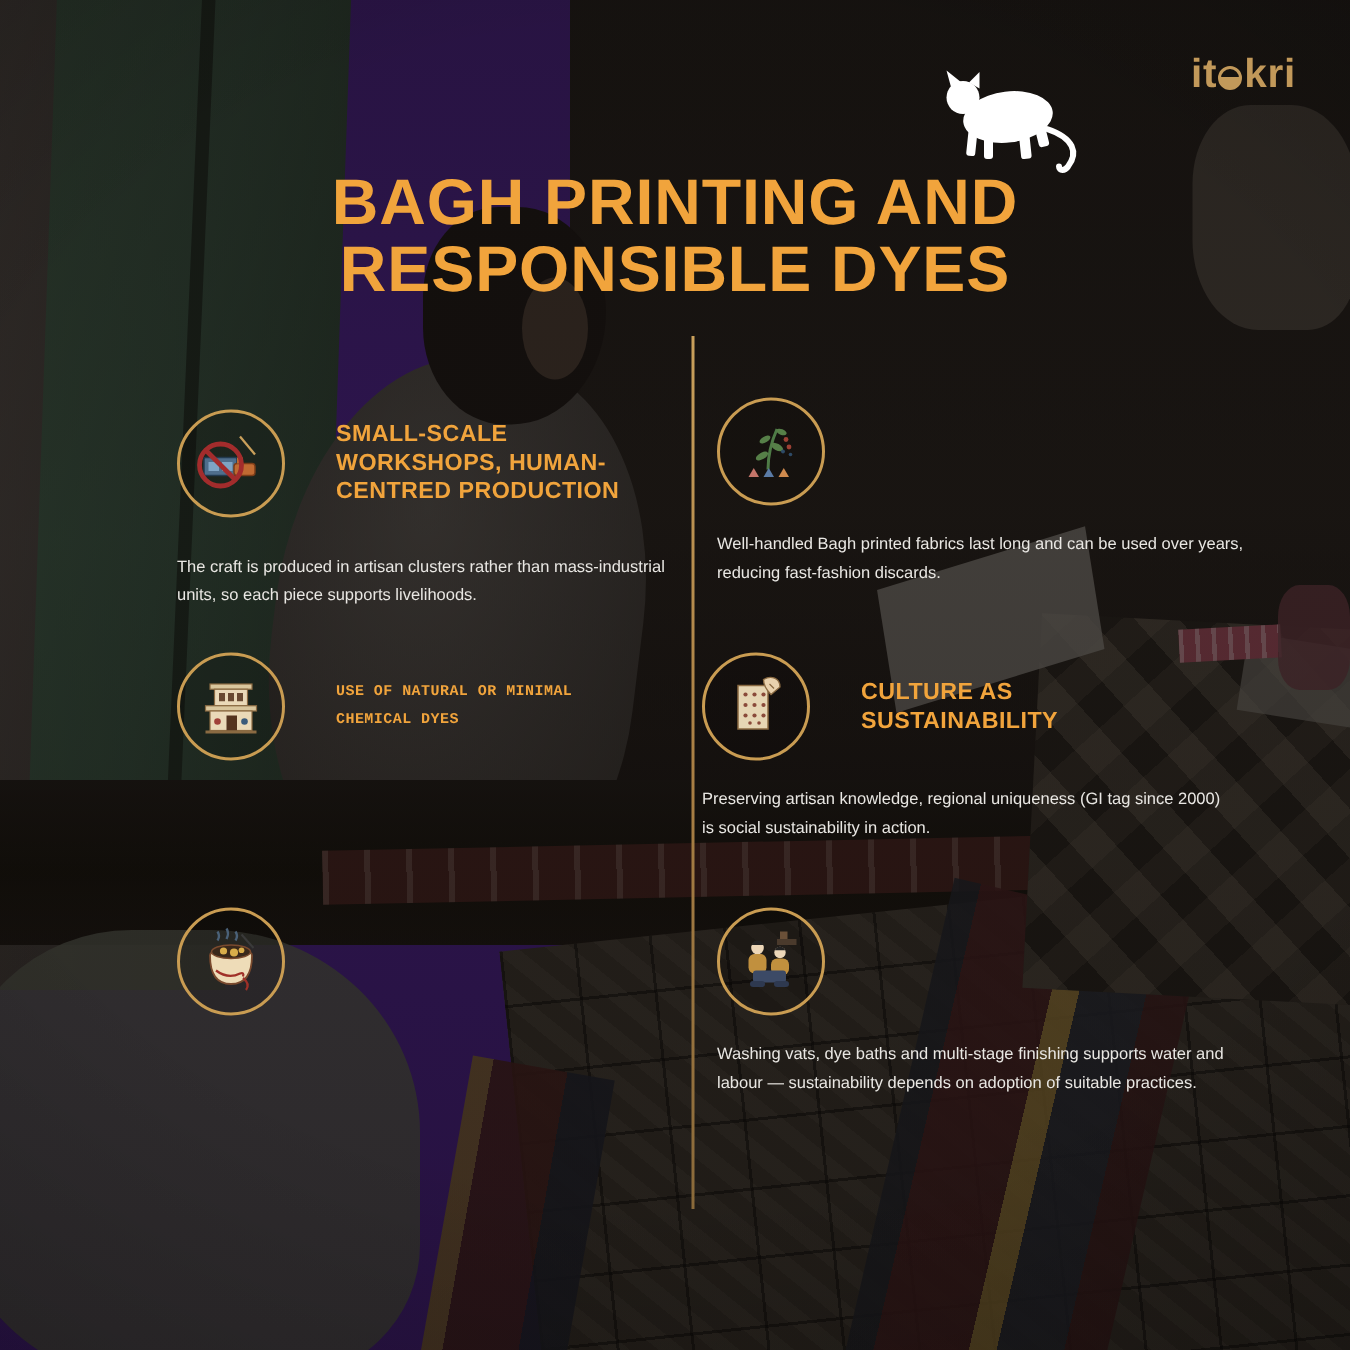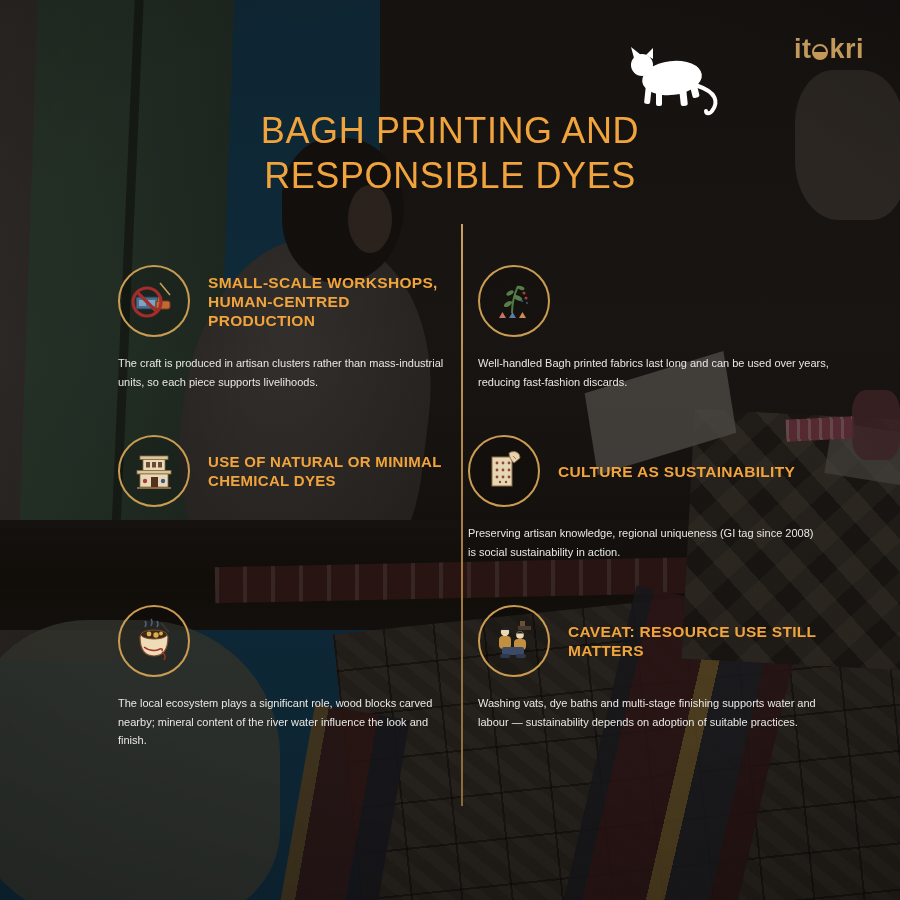--- a/index.html
+++ b/index.html
@@ -1,19 +1,19 @@
 <!DOCTYPE html>
 <html><head>
 <meta charset="utf-8">
 <style>
   html,body{margin:0;padding:0;background:#111;}
   .canvas{
     position:relative;width:900px;height:900px;overflow:hidden;
     font-family:"Liberation Sans",sans-serif;
-    background:#0c4a6e;
+    background:#4c1d95;
   }
   .canvas *{box-sizing:border-box;}
 
   
   .bg{position:absolute;}
   .bg-wall-left{left:0;top:0;width:150px;height:660px;
     background:linear-gradient(100deg,#504a46 0%,#433d3a 55%,#38322e 100%);}
   .bg-door{left:28px;top:-14px;width:196px;height:600px;transform:rotate(2deg);
     background:linear-gradient(97deg,#3d5b47 0%,#355140 48%,#2a4132 100%);}
   .bg-door-gap{left:122px;top:-10px;width:9px;height:600px;transform:rotate(2.5deg);
@@ -67,43 +67,43 @@
     background:radial-gradient(120% 95% at 50% 45%,rgba(0,0,0,0) 45%,rgba(0,0,0,.32) 100%);}
 
   
   .logo{position:absolute;top:36px;right:36px;color:#c2995a;font-size:27px;font-weight:700;
     letter-spacing:.5px;display:flex;align-items:center;line-height:1;}
   .logo .basket{display:inline-block;width:16px;height:16px;border-radius:50%;
     border:2.5px solid #c2995a;margin:0 1px;position:relative;top:2px;
     background:linear-gradient(to bottom,transparent 46%,#c2995a 46%);}
 
   .title{position:absolute;left:0;right:0;top:84px;text-align:center;
-    color:#f1a43c;font-weight:400;font-size:36px;line-height:45px;letter-spacing:.6px;}
+    color:#f1a43c;font-weight:700;font-size:43px;line-height:45px;letter-spacing:.6px;}
 
   .cat{position:absolute;left:622px;top:46px;width:104px;height:72px;}
 
   .divider{position:absolute;left:461px;top:224px;width:2px;height:582px;
     background:linear-gradient(180deg,#c9a05b 0%,#a97f44 50%,#8a6a3a 100%);}
 
   .section{position:absolute;}
   .s1{left:118px;top:264px;width:336px;}
   .s2{left:478px;top:264px;width:356px;}
   .s3{left:118px;top:434px;width:336px;}
   .s4{left:468px;top:434px;width:356px;}
   .s5{left:118px;top:604px;width:336px;}
   .s6{left:478px;top:604px;width:356px;}
 
   .sec-head{display:flex;align-items:center;gap:18px;min-height:74px;}
   .icon-circle{flex:0 0 72px;width:72px;height:72px;border-radius:50%;
     border:2px solid #c99c52;display:flex;align-items:center;justify-content:center;
     background:rgba(0,0,0,.12);}
   .sec-title{color:#f1a43c;font-weight:700;font-size:15.5px;line-height:19px;
-    letter-spacing:.3px;text-transform:uppercase;margin:0;}
+    letter-spacing:.3px;text-transform:uppercase;margin:16px;}
   .sec-title.hw-235{max-width:235px;}
-  .sec-title.hw-256{max-width:258px;font-size:15px;}
+  .sec-title.hw-256{max-width:258px;font-size:10px;font-family:Liberation Mono, monospace;}
   .sec-title.hw-250{max-width:250px;}
   .sec-body{color:#e9e7e3;font-size:11px;line-height:18.5px;margin:16px 0 0 0;}
 
   svg{display:block;}
 </style>
 </head>
 <body>
 
 <div class="canvas">
 
@@ -235,60 +235,58 @@
               <circle cx="29" cy="30" r="1.4"></circle>
             <circle cx="20" cy="35" r="1.2"></circle>
               <circle cx="26" cy="35" r="1.2"></circle>
           </g>
           <path d="M29,6 C34,3 40,5 40,11 L34,16 C31,13 29,10 29,6 Z" fill="#e9d2ae" stroke="#8a6a42" stroke-width=".9"></path>
           <line x1="33" y1="9" x2="36" y2="12" stroke="#8a6a42" stroke-width=".8"></line>
         </svg>
       </div>
       <h3 class="sec-title hw-250">CULTURE AS SUSTAINABILITY</h3>
     </div>
-    <p class="sec-body">Preserving artisan knowledge, regional uniqueness (GI tag since 2008) is social sustainability in action.</p>
+    <p class="sec-body">Preserving artisan knowledge, regional uniqueness (GI tag since 2000) is social sustainability in action.</p>
   </div>
 
   <div class="section s5">
     <div class="sec-head">
       <div class="icon-circle">
         <svg width="48" height="48" viewBox="0 0 48 48">
           <path d="M15,4 q2,3 0,6" fill="none" stroke="#4a6178" stroke-width="1.6"></path>
           <path d="M21,2 q2,3 0,7" fill="none" stroke="#4a6178" stroke-width="1.6"></path>
           <path d="M27,4 q2,3 0,6" fill="none" stroke="#4a6178" stroke-width="1.6"></path>
           <line x1="31" y1="6" x2="39" y2="15" stroke="#3a3a3a" stroke-width="1.4"></line>
           <path d="M10,20 C10,14 38,14 38,20 C38,32 34,39 24,39 C14,39 10,32 10,20 Z" fill="#eedcb8" stroke="#7a4a2e" stroke-width="1.2"></path>
           <ellipse cx="24" cy="17.5" rx="13" ry="4.5" fill="#3a281a" stroke="#7a4a2e"></ellipse>
           <circle cx="19" cy="17" r="2.4" fill="#d9ad4a"></circle>
           <circle cx="26" cy="18" r="2.7" fill="#d9ad4a"></circle>
           <circle cx="31" cy="16.5" r="1.9" fill="#d9ad4a"></circle>
           <path d="M14,30 q8,6 16,2 q3,-1 2,2" fill="none" stroke="#a03028" stroke-width="1.5"></path>
           <path d="M32,35 q5,4 2,8" fill="none" stroke="#a03028" stroke-width="1.5"></path>
         </svg>
       </div>
     </div>
-    <p class="sec-body">The local ecosystem plays a significant role, wood blocks carved nearby; mineral content of the river water influence the look and finish.</p>
   </div>
 
   <div class="section s6">
     <div class="sec-head">
       <div class="icon-circle">
         <svg width="48" height="48" viewBox="0 0 48 48">
           <rect x="28" y="9" width="13" height="4" fill="#4a3a2c"></rect>
           <rect x="30" y="4" width="5" height="5" fill="#6a5038"></rect>
           <circle cx="15" cy="15" r="4.2" fill="#ecd6b8"></circle>
           <path d="M11,13 a4.2,4.2 0 0 1 8,0 Z" fill="#222222"></path>
           <path d="M12,18 q3,4 6,0 l0,3 -6,0 Z" fill="#333333"></path>
           <rect x="9" y="19" width="12" height="13" rx="4" fill="#c1903e"></rect>
           <circle cx="30" cy="18" r="3.8" fill="#ecd6b8"></circle>
           <path d="M26.5,16.5 a3.8,3.8 0 0 1 7,0 Z" fill="#222222"></path>
           <rect x="24" y="22" width="12" height="11" rx="4" fill="#c1903e"></rect>
           <rect x="12" y="30" width="22" height="8" rx="2" fill="#3c4a66"></rect>
           <rect x="10" y="37" width="10" height="4" rx="2" fill="#2e3950"></rect>
           <rect x="26" y="37" width="10" height="4" rx="2" fill="#2e3950"></rect>
         </svg>
       </div>
-      <h3 class="sec-title hw-250">CAVEAT: RESOURCE USE STILL MATTERS</h3>
     </div>
     <p class="sec-body">Washing vats, dye baths and multi-stage finishing supports water and labour — sustainability depends on adoption of suitable practices.</p>
   </div>
 
 </div>
 
 </body></html>

